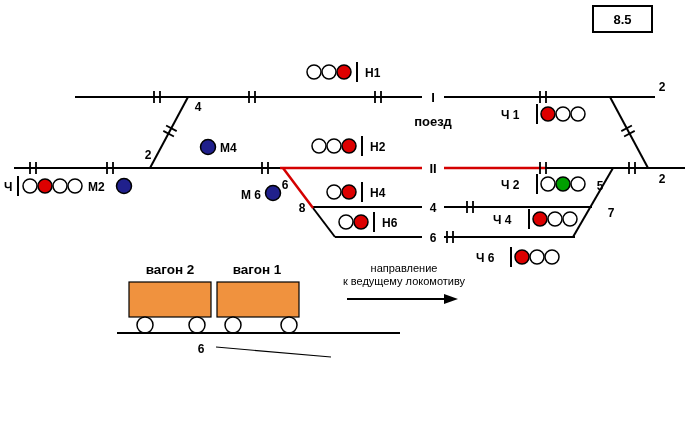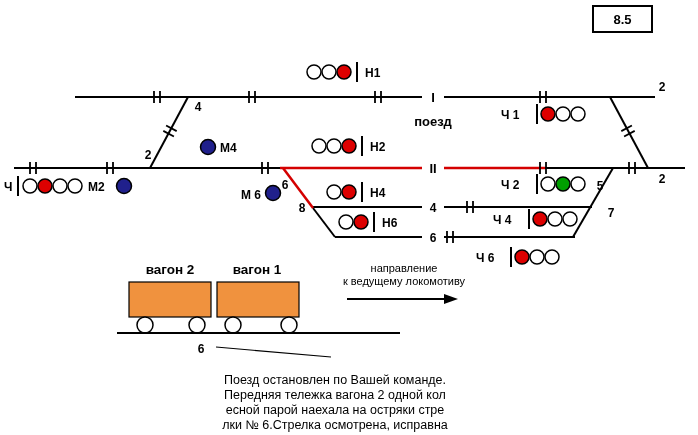--- a/index.html
+++ b/index.html
@@ -222,20 +222,14 @@
 
     <g>
       <text class="dir" x="404" y="272" text-anchor="middle">направление</text>
       <text class="dir" x="404" y="285" text-anchor="middle">к ведущему локомотиву</text>
       <line x1="347" y1="299" x2="444" y2="299" stroke="#000" stroke-width="2"></line>
       <polygon points="444,294 458,299 444,304" fill="#000"></polygon>
     </g>
 
   </svg>
 
-  <div class="message">
-    <div>Поезд остановлен по Вашей команде.</div>
-    <div>Передняя тележка вагона 2 одной кол</div>
-    <div>есной парой наехала на остряки стре</div>
-    <div>лки № 6.Стрелка осмотрена, исправна</div>
-  </div>
 
 </div>
 
 </body></html>

